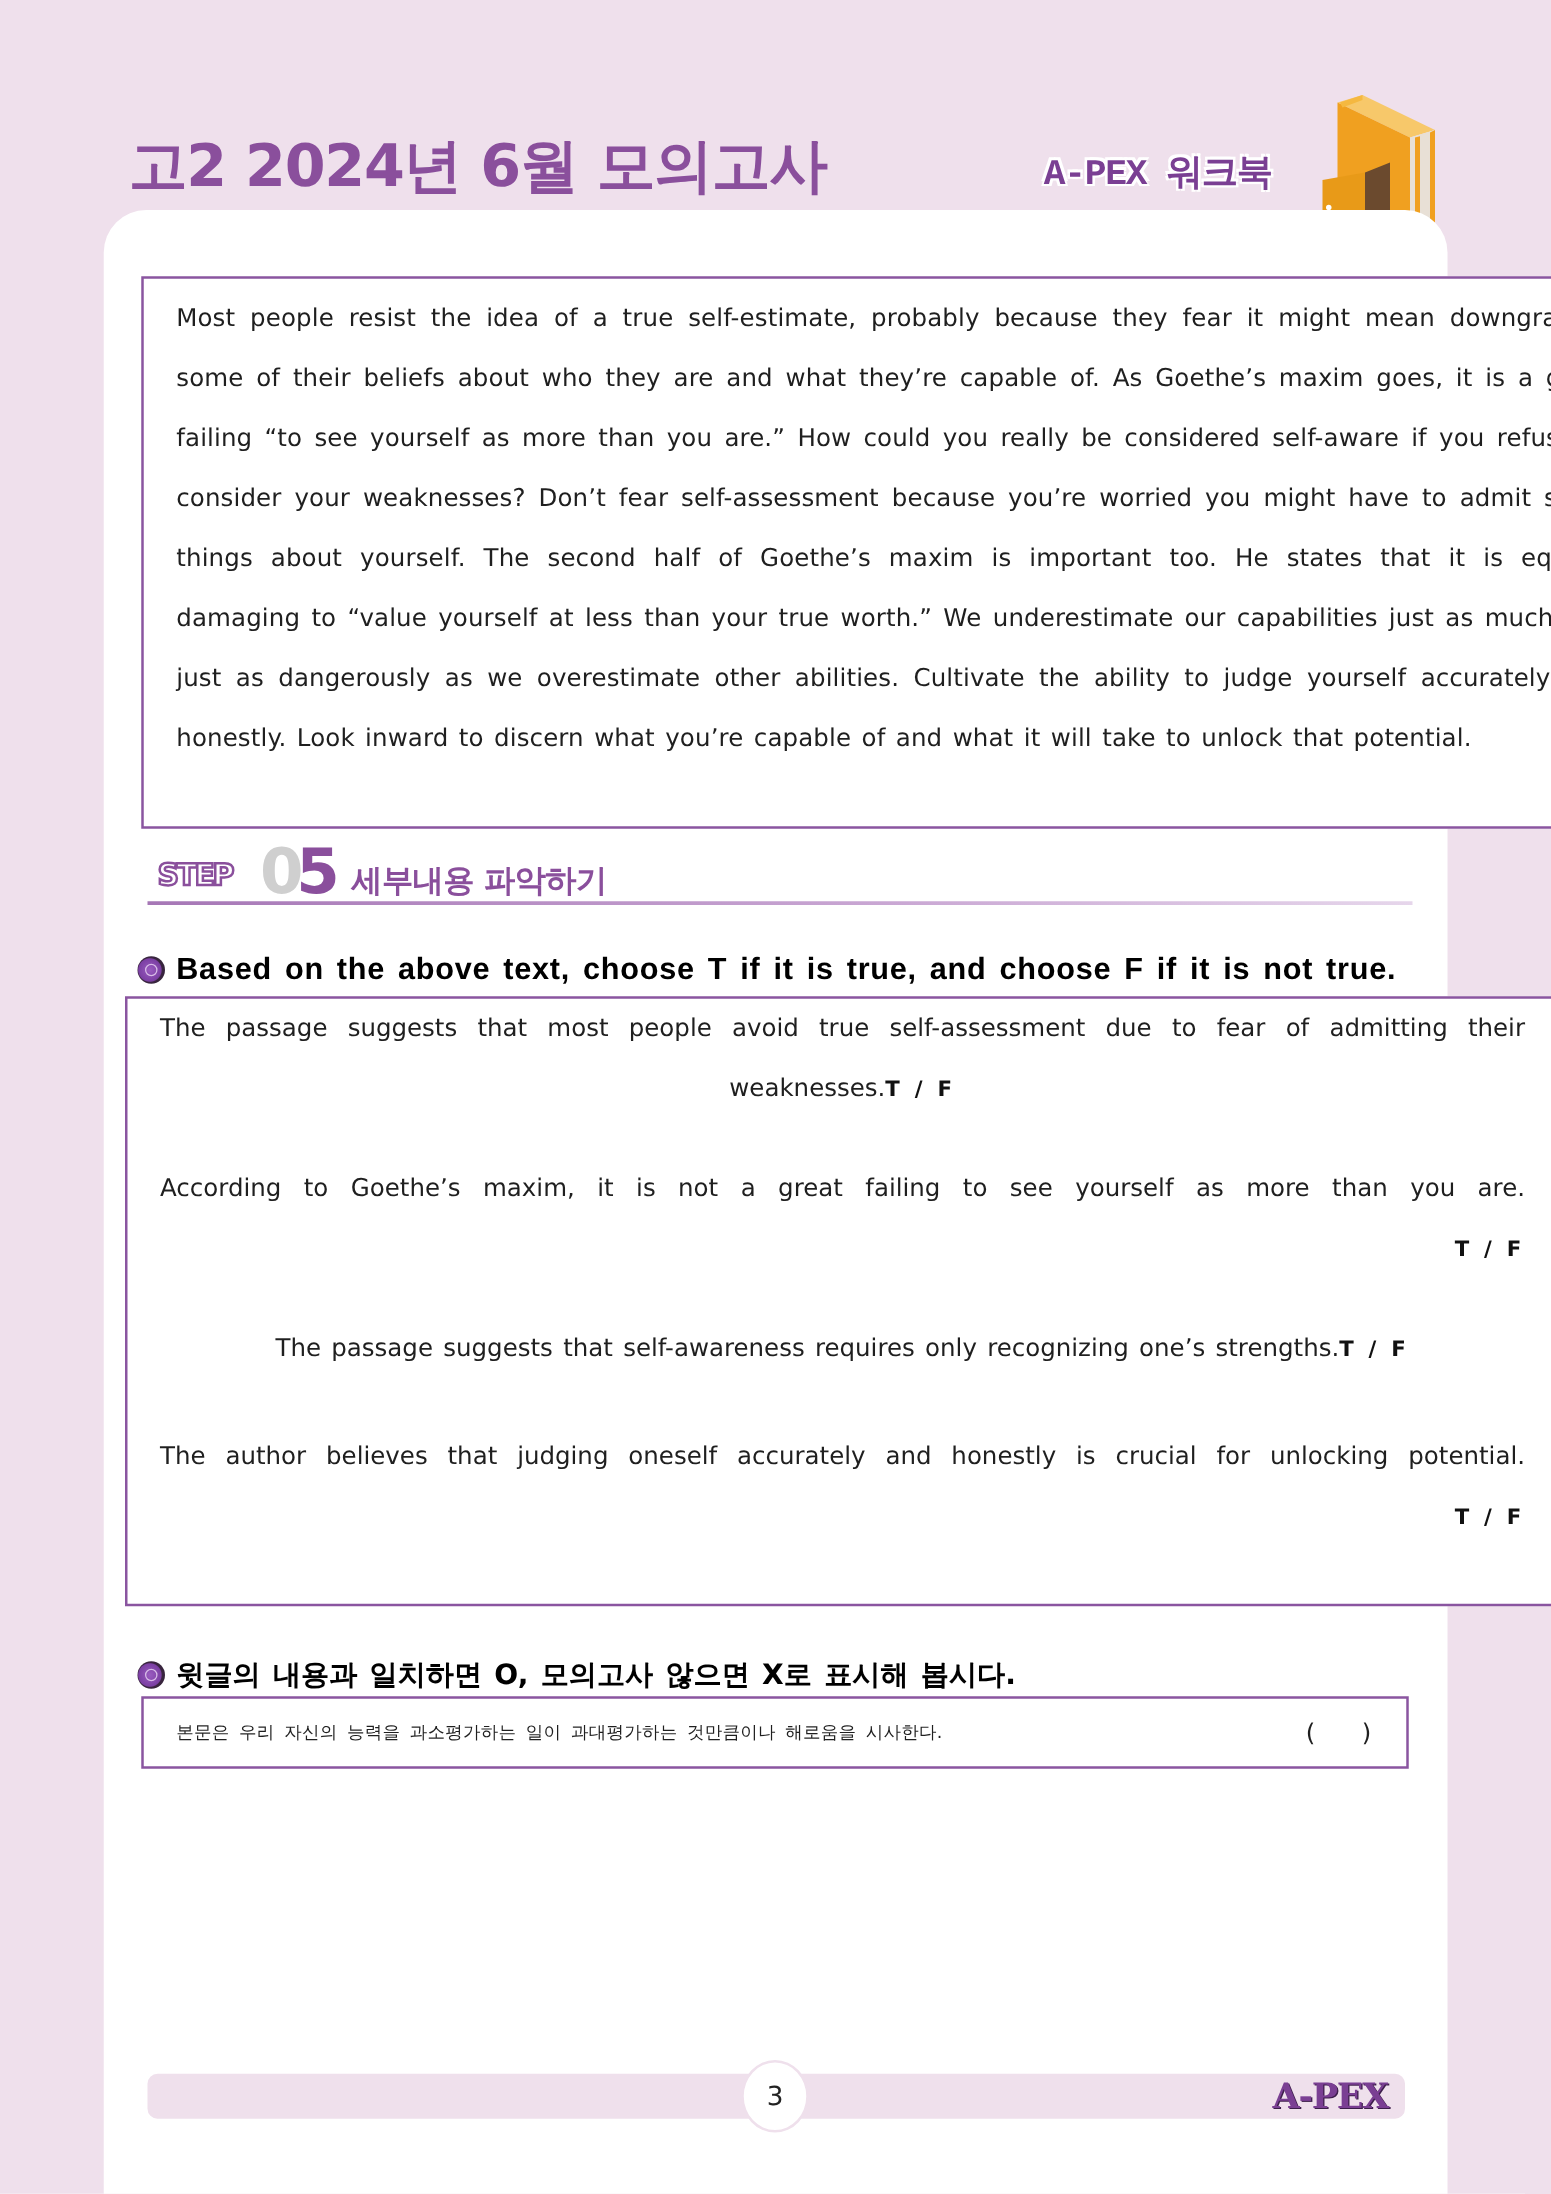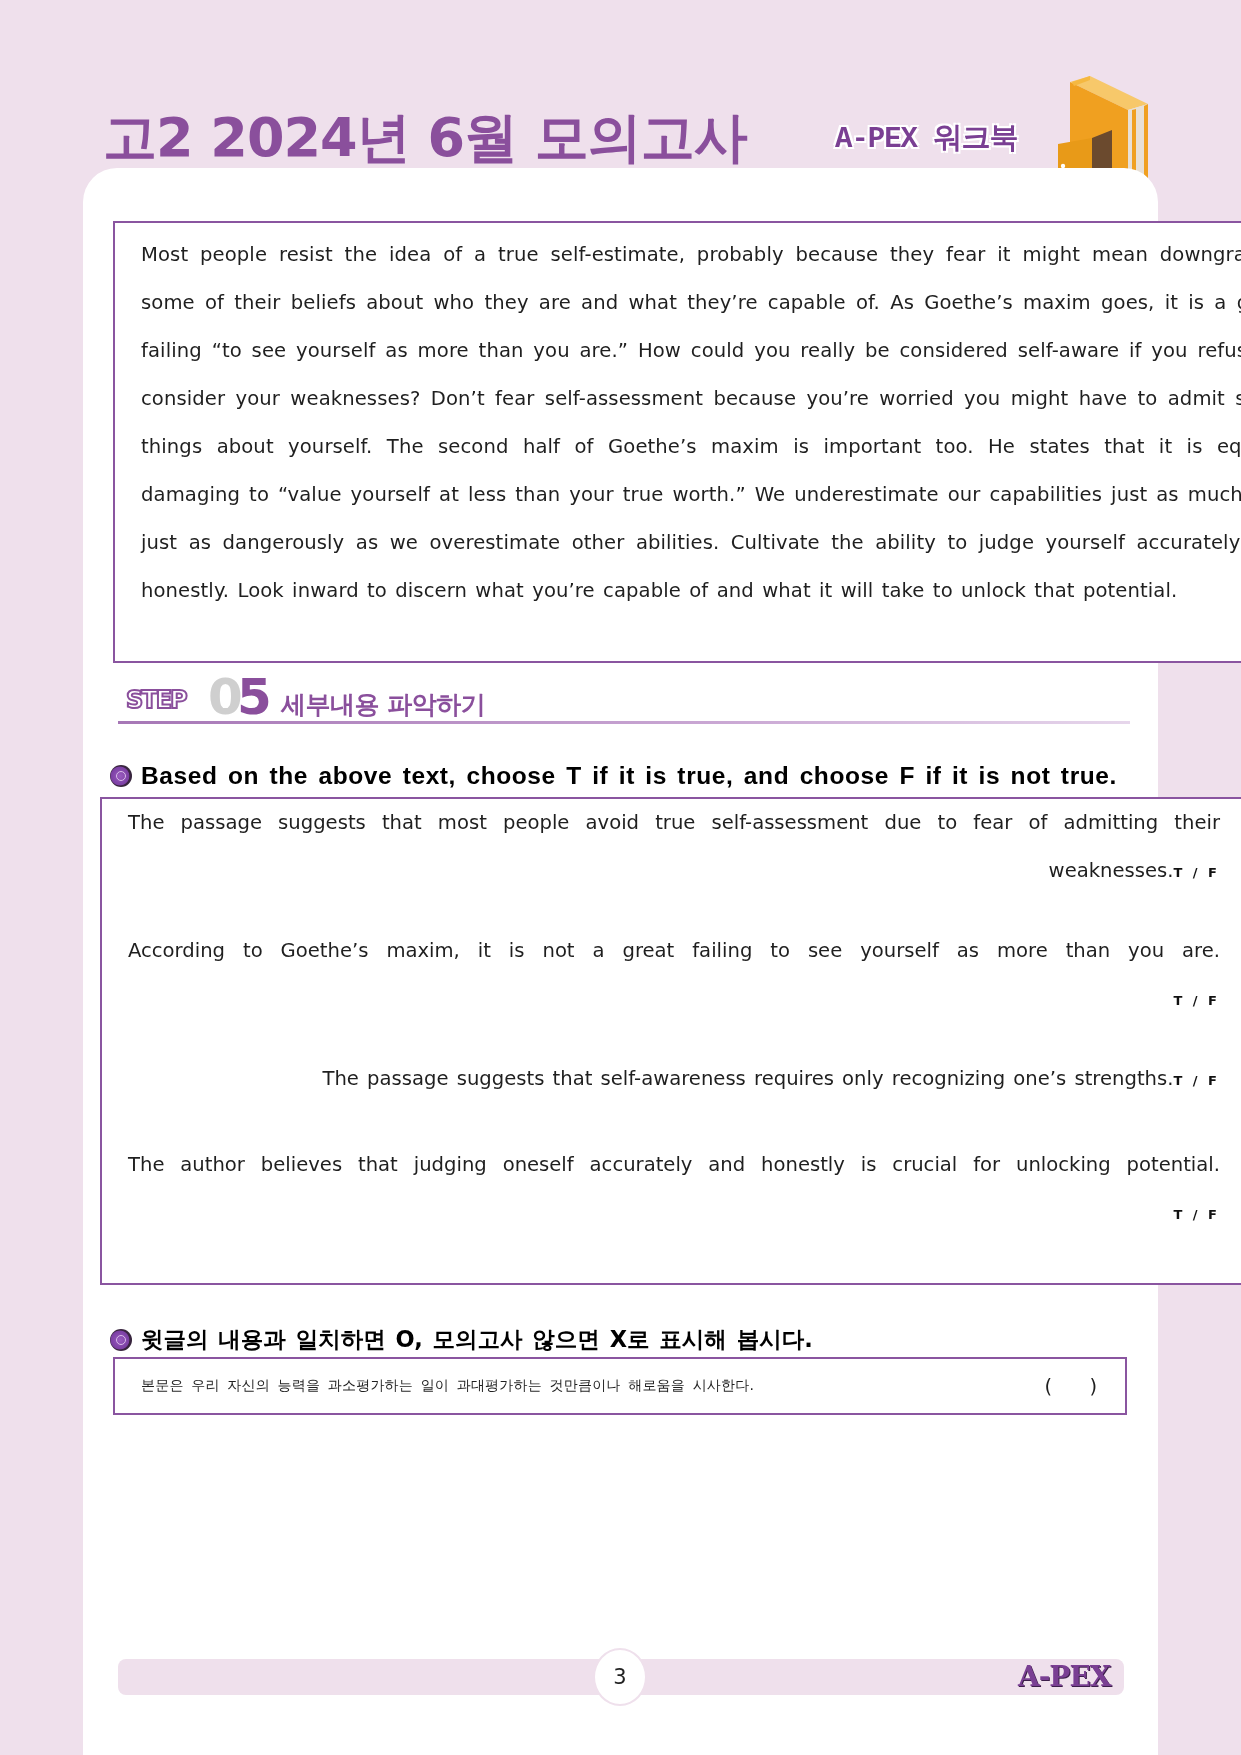--- a/index.html
+++ b/index.html
@@ -9,21 +9,21 @@
     font-family: "Liberation Sans", sans-serif;
     position: relative;
     overflow: hidden;
     color: #1a1a1a;
   }
   .page-title {
     position: absolute;
     left: 103px; top: 102px;
     font-family: "DejaVu Sans", sans-serif;
     font-weight: bold;
-    font-size: 54px;
+    font-size: 47px;
     color: #8a4f9c;
     letter-spacing: -1px;
   }
   .brand-label {
     position: absolute;
     left: 835px; top: 118px;
     font-family: Liberation Mono, monospace;
     font-weight: bold;
     font-size: 29px;
     color: #7a3f93;
@@ -116,24 +116,24 @@
   .q2-heading .q-heading-text { font-family: "DejaVu Sans", sans-serif; font-size: 22.5px; letter-spacing: 0; word-spacing: 2px; }
   .tf-box { left: 100px; top: 797px; width: 1148px; height: 488px; padding: 0 26px; }
   .tf-item {
     position: absolute; left: 26px; right: 26px;
     font-family: "DejaVu Sans", sans-serif;
     font-size: 19.6px; line-height: 48px; color: #1f1f1f;
   }
   .tf-text { text-align: justify; text-align-last: justify; word-spacing: 2px; }
   .tf-mark {
     font-family: "DejaVu Sans", sans-serif;
-    font-weight: bold; font-size: 13px; letter-spacing: 3px;
+    font-weight: bold; font-size: 17px; letter-spacing: 3px;
     color: #111;
   }
-  .tf-row { display: flex; justify-content: flex-end; align-items: baseline; }
+  .tf-row { display: flex; justify-content: center; align-items: baseline; }
   .tf-right { text-align: right; }
   .ox-box {
     left: 113px; top: 1357px; width: 1014px; height: 58px;
     display: flex; align-items: center; justify-content: space-between;
     padding: 0 28px 0 26px;
   }
   .ox-text {
     font-family: "DejaVu Sans", sans-serif; font-size: 14px; color: #1f1f1f; letter-spacing: 0.2px; word-spacing: 3px;
   }
   .ox-blank { font-family: "DejaVu Sans", sans-serif; font-size: 19.5px; color: #1f1f1f; white-space: pre; }

